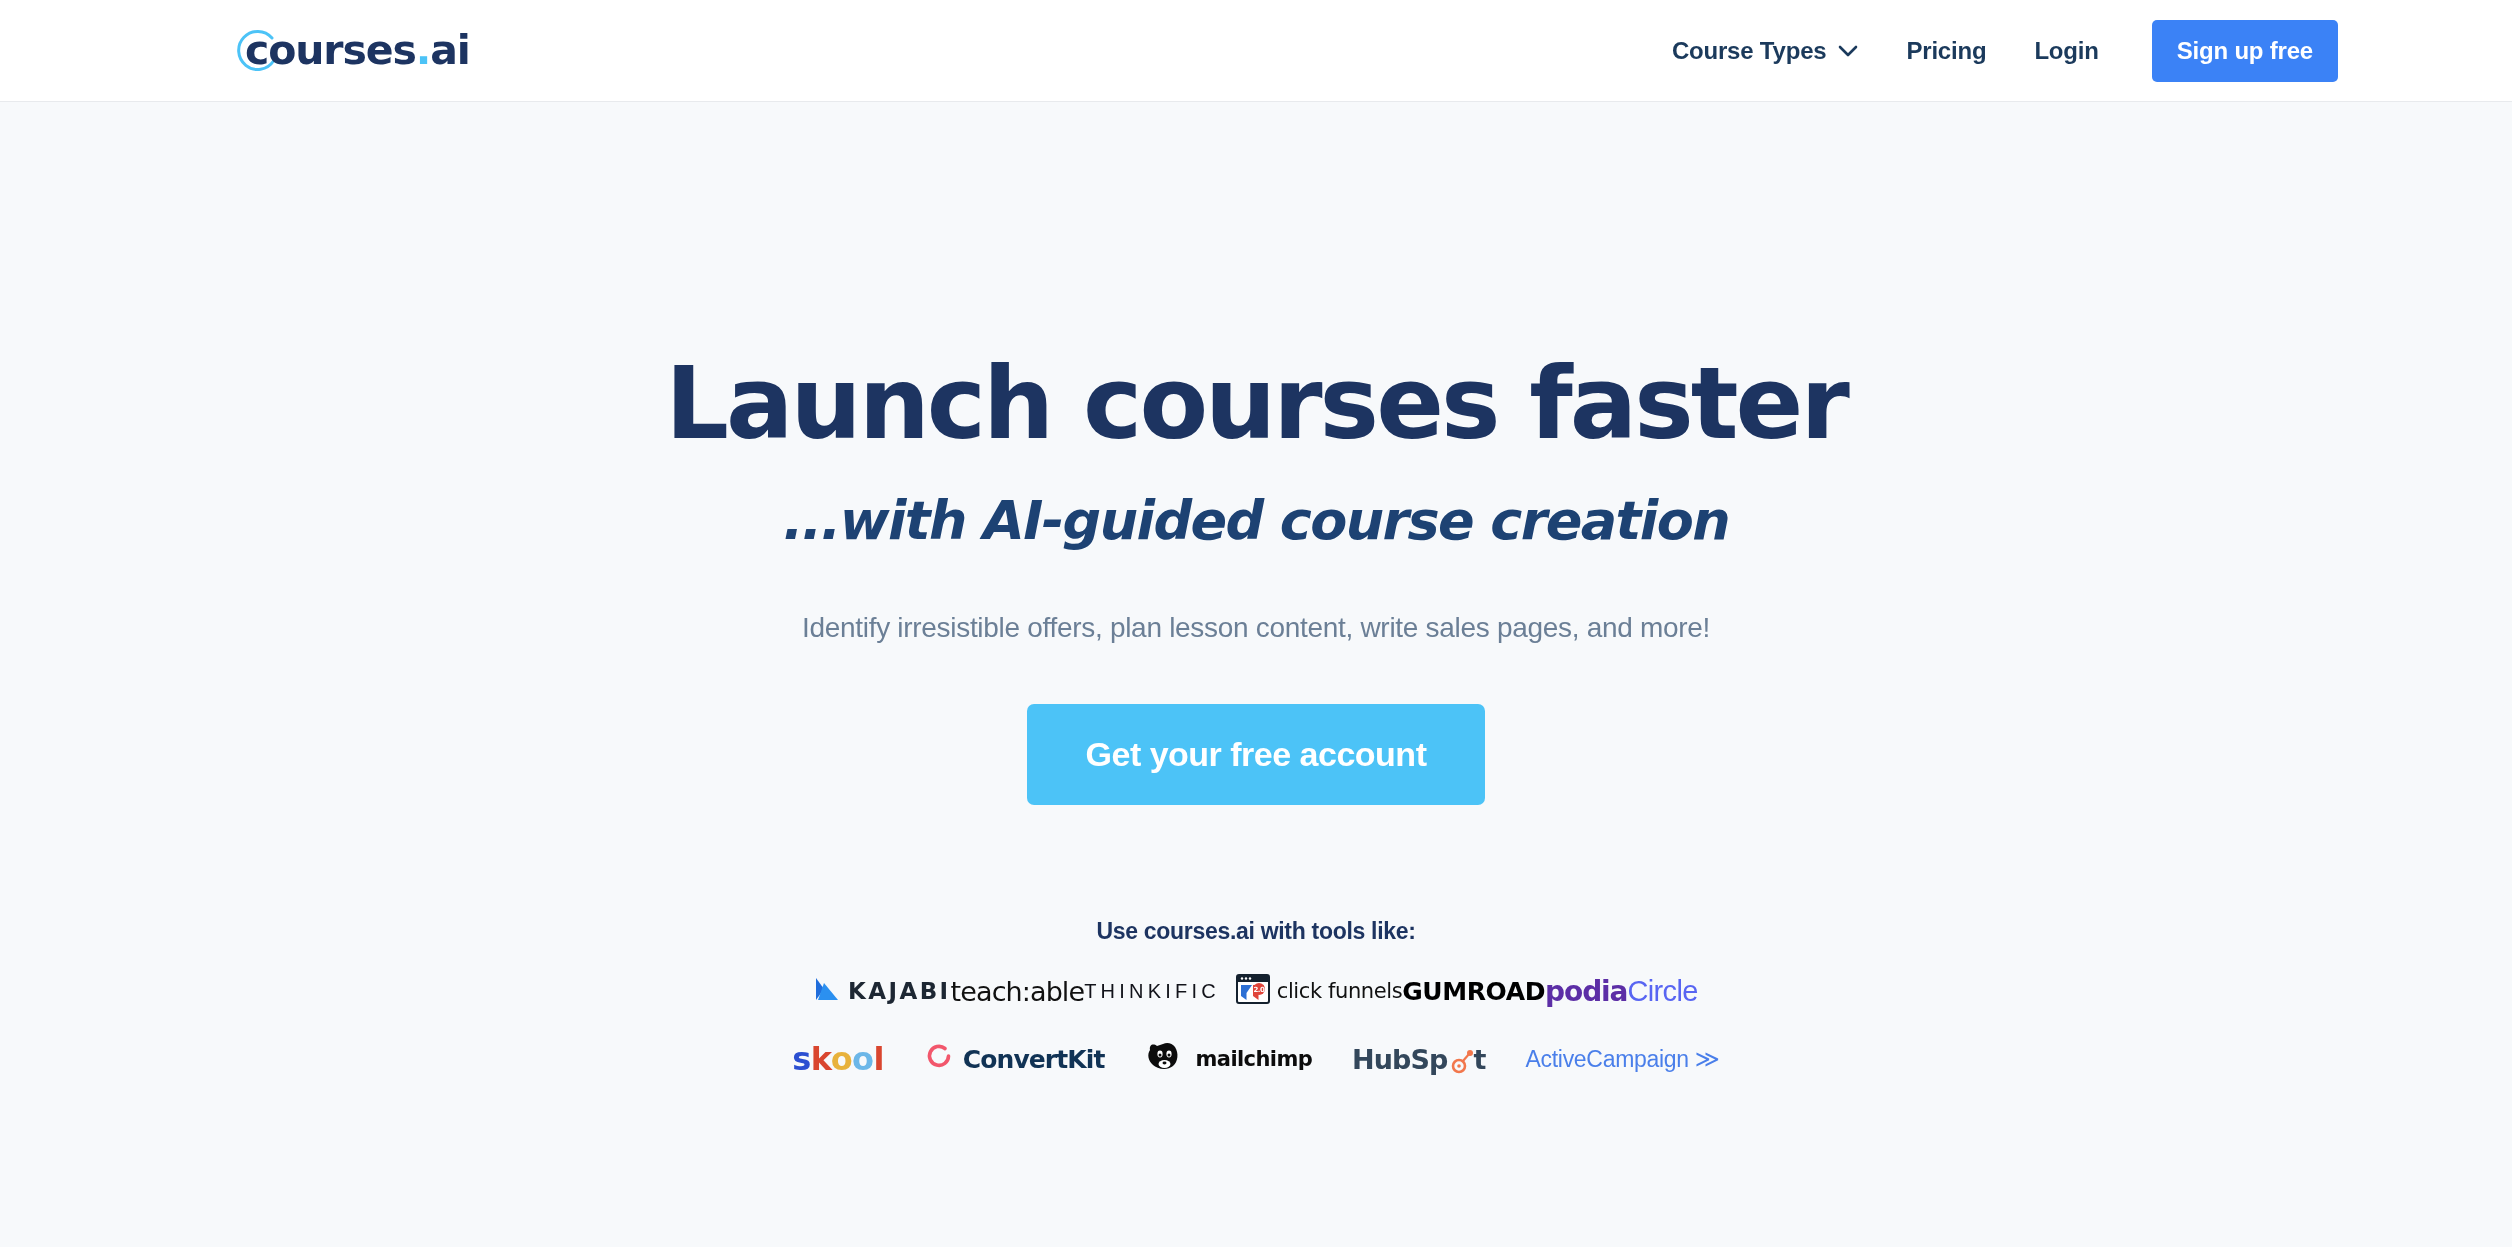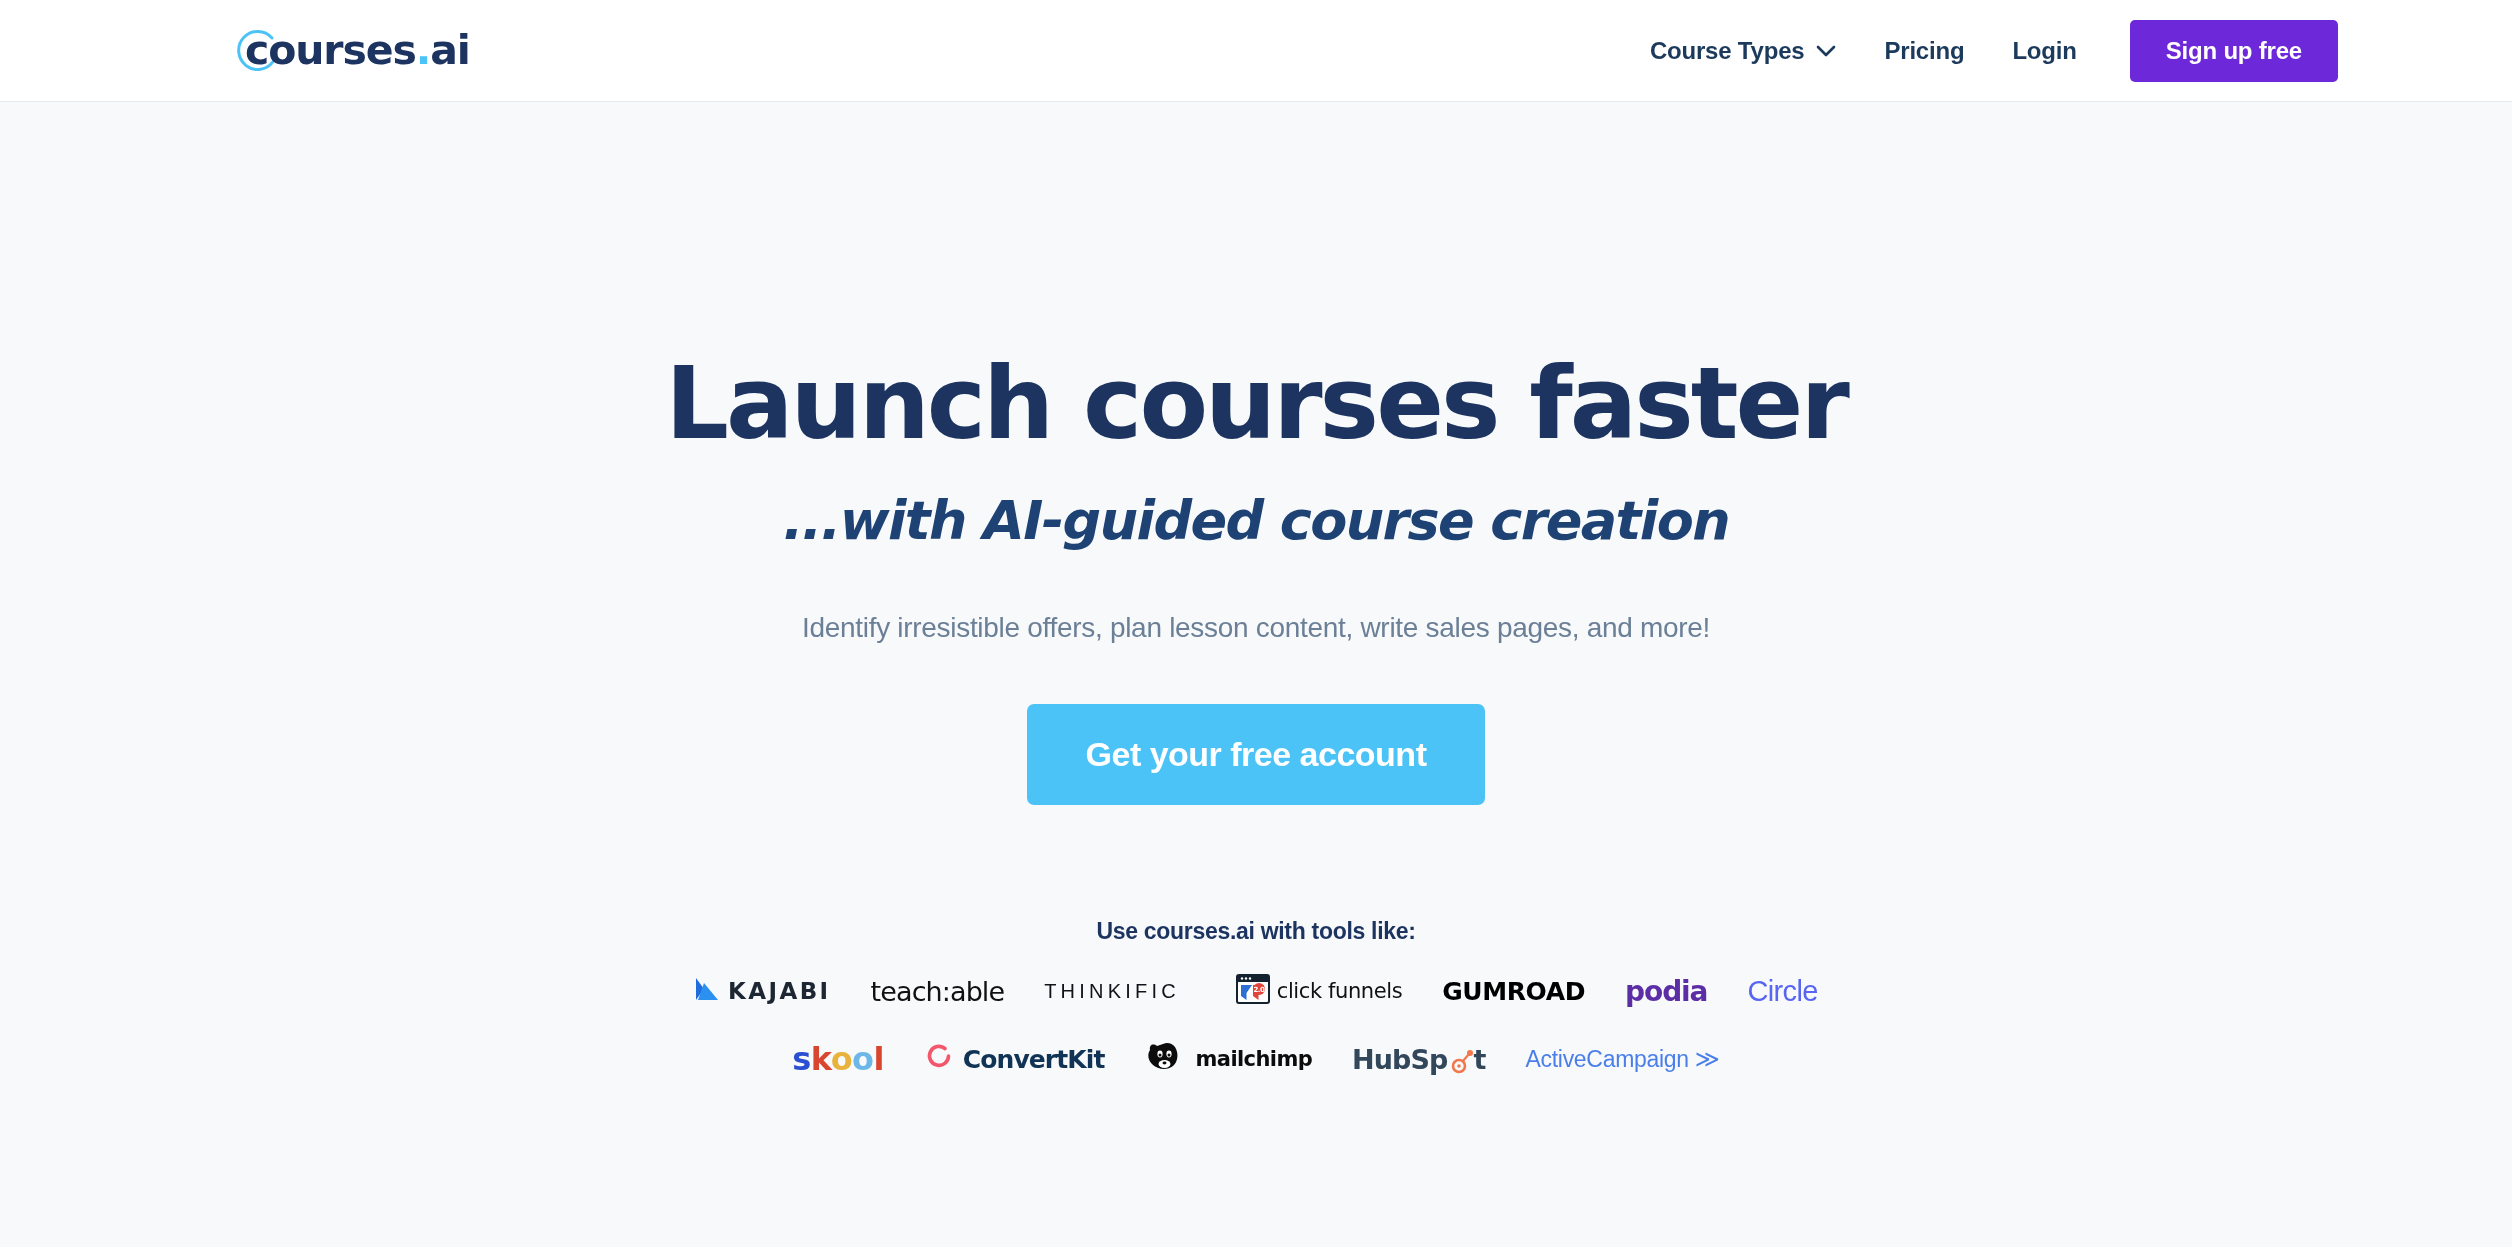--- a/index.html
+++ b/index.html
@@ -76,28 +76,28 @@
     padding: 0 24px;
     white-space: nowrap;
   }
   .nav-link .chev {
     margin-left: 12px;
     display: inline-flex;
     align-items: center;
   }
 
   .btn-signup {
-    background: #6d28d9;
+    background: #3b82f6;
     color: #ffffff;
     font-size: 24px;
     font-weight: 600;
     letter-spacing: -0.2px;
     border: none;
     border-radius: 5px;
-    padding: 17px 36px;
+    padding: 17px 25px;
     margin-left: 29px;
     cursor: pointer;
     font-family: "Liberation Sans", sans-serif;
     white-space: nowrap;
   }
 
   
   .hero {
     background: #f7f9fb;
     height: 1136px;
@@ -157,21 +157,21 @@
     font-weight: bold;
     color: #1d3461;
     letter-spacing: -0.3px;
   }
 
   .logo-row {
     display: flex;
     align-items: center;
     justify-content: center;
   }
-  .logo-row-1 { margin-top: 23px; gap: 40px; }
+  .logo-row-1 { margin-top: 23px; }
   .logo-row-2 { margin-top: 22px; gap: 40px; }
 
   .logo-item {
     display: flex;
     align-items: center;
     height: 46px;
   }
 
   
   .lg-kajabi {

